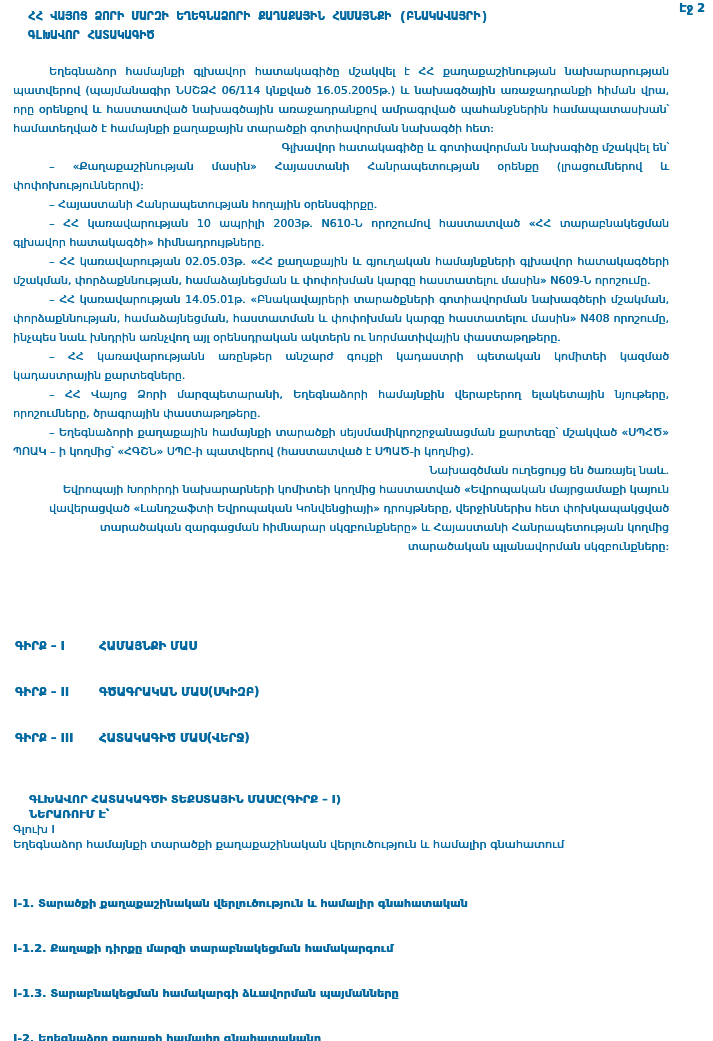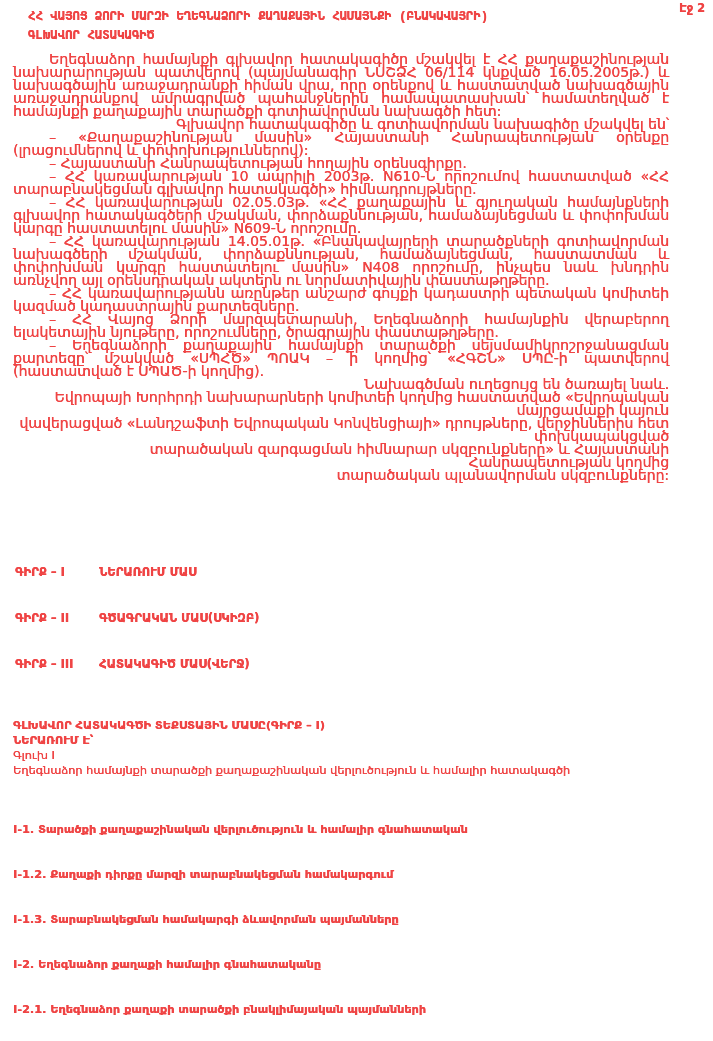--- a/index.html
+++ b/index.html
@@ -1,60 +1,60 @@
 <!DOCTYPE html>
 <html lang="hy"><head>
 <meta charset="utf-8">
 <style>
   html, body { margin:0; padding:0; background:#ffffff; }
   .page {
     position:relative;
     width:713px; height:1041px;
     background:#ffffff;
-    color:#ef4444;
+    color:#0369a1;
     font-family:"DejaVu Sans", sans-serif;
     overflow:hidden;
     text-shadow:0.35px 0 0 currentColor; 
   }
   .page-label {
     position:absolute; top:1px; right:8px;
     font-size:11.5px; font-weight:bold;
   }
   .title {
     margin:8px 28px 0 28px;
     text-align:left;
     font-weight:bold;
     font-size:12px;
     line-height:18.5px;
     letter-spacing:0.2px;
     font-family:Liberation Mono, monospace;
   }
   .doc-body {
-    margin:8px 44px 0 13px;
-    font-size:14px;
-    line-height:13px;
+    margin:17px 44px 0 13px;
+    font-size:11px;
+    line-height:19px;
     text-align:justify;
   }
   .doc-body p { margin:0; }
   .indent { text-indent:36px; }
   .left { text-align:right; }
   .composition {
     margin:53px 44px 0 15px;
     font-size:11.5px;
     font-weight:bold;
     line-height:15.2px;
     white-space:pre-wrap;
   }
   .composition .book-label { display:inline-block; min-width:84px; }
   .main-part {
     margin:16px 44px 0 13px;
     font-size:11.3px;
     line-height:15px;
   }
-  .main-part .bold { font-weight:bold; }
+  .main-part .bold { font-weight:bold;margin-left:16px; }
   .toc {
     margin:14px 44px 0 13px;
     font-size:11.3px;
     font-weight:bold;
     line-height:15px;
     white-space:pre-wrap;
   }
 </style>
 </head>
 <body>
@@ -80,30 +80,30 @@
     <p class="indent">– ՀՀ Վայոց Ձորի մարզպետարանի, Եղեգնաձորի համայնքին վերաբերող ելակետային նյութերը, որոշումները, ծրագրային փաստաթղթերը.</p>
     <p class="indent">– Եղեգնաձորի քաղաքային համայնքի տարածքի սեյսմամիկրոշրջանացման քարտեզը՝ մշակված «ՍՊՀԾ» ՊՈԱԿ – ի կողմից՝ «ՀԳՇՆ» ՍՊԸ-ի պատվերով (հաստատված է ՍՊԱԾ-ի կողմից).</p>
     <p class="indent left">Նախագծման ուղեցույց են ծառայել նաև.</p>
     <p class="indent left">Եվրոպայի Խորհրդի նախարարների կոմիտեի կողմից հաստատված «Եվրոպական մայրցամաքի կայուն</p>
     <p class="left">վավերացված «Լանդշաֆտի Եվրոպական Կոնվենցիայի» դրույթները, վերջիններիս հետ փոխկապակցված</p>
     <p class="left">տարածական զարգացման հիմնարար սկզբունքները» և Հայաստանի Հանրապետության կողմից</p>
     <p class="left">տարածական պլանավորման սկզբունքները:</p>
   </div>
 
   <div class="composition">
-    <div><span class="book-label">ԳԻՐՔ – I</span><span>ՆԵՐԱՌՈՒՄ ՄԱՍ</span></div>
+    <div><span class="book-label">ԳԻՐՔ – I</span><span>ՀԱՄԱՅՆՔԻ ՄԱՍ</span></div>
     <div><span class="book-label">ԳԻՐՔ – II</span><span>ԳԾԱԳՐԱԿԱՆ ՄԱՍ(ՍԿԻԶԲ)</span></div>
     <div><span class="book-label">ԳԻՐՔ – III</span><span>ՀԱՏԱԿԱԳԻԾ ՄԱՍ(ՎԵՐՋ)</span></div>
   </div>
 
   <div class="main-part">
     <div class="bold">ԳԼԽԱՎՈՐ ՀԱՏԱԿԱԳԾԻ ՏԵՔՍՏԱՅԻՆ ՄԱՍԸ(ԳԻՐՔ – I)</div>
     <div class="bold">ՆԵՐԱՌՈՒՄ Է՝</div>
     <div>Գլուխ I</div>
-    <div>Եղեգնաձոր համայնքի տարածքի քաղաքաշինական վերլուծություն և համալիր հատակագծի</div>
+    <div>Եղեգնաձոր համայնքի տարածքի քաղաքաշինական վերլուծություն և համալիր գնահատում</div>
   </div>
 
   <div class="toc">
     <div class="toc-line">I-1. Տարածքի քաղաքաշինական վերլուծություն և համալիր գնահատական</div>
     <div class="toc-line">I-1.2. Քաղաքի դիրքը մարզի տարաբնակեցման համակարգում</div>
     <div class="toc-line">I-1.3. Տարաբնակեցման համակարգի ձևավորման պայմանները</div>
     <div class="toc-line">I-2. Եղեգնաձոր քաղաքի համալիր գնահատականը</div>
     <div class="toc-line">I-2.1. Եղեգնաձոր քաղաքի տարածքի բնակլիմայական պայմանների</div>
     
     

